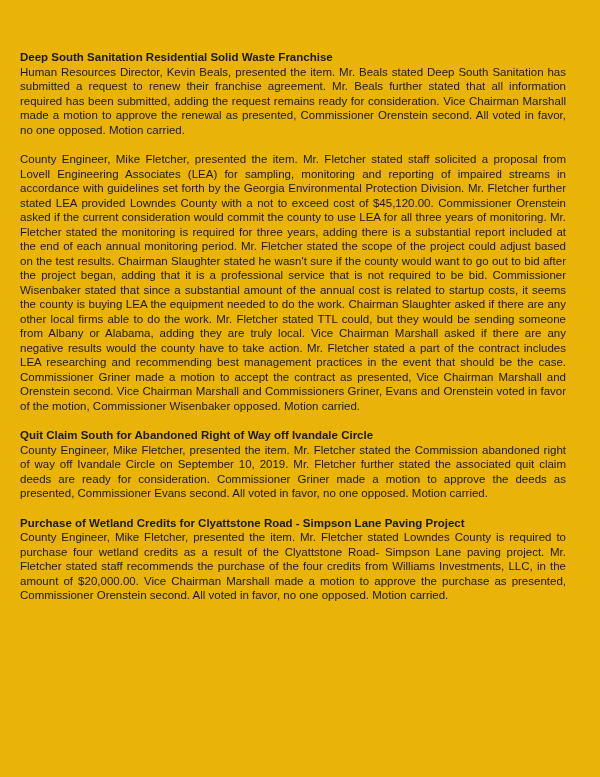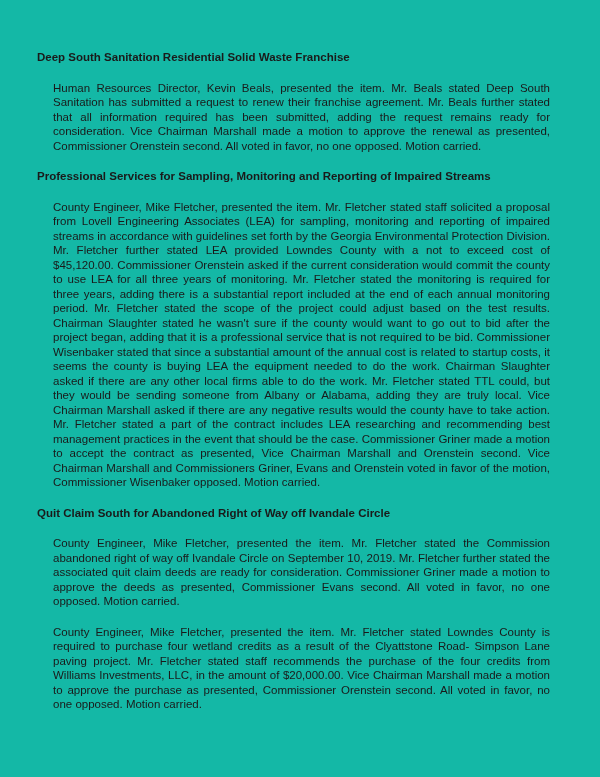--- a/index.html
+++ b/index.html
@@ -11,61 +11,61 @@
     width: 600px;
     height: 777px;
     font-family: "Liberation Sans", sans-serif;
     color: #1a1a1a;
     -webkit-font-smoothing: antialiased;
   }
   .page {
     box-sizing: border-box;
     width: 600px;
     height: 777px;
-    background: #14b8a6;
-    padding: 50px 34px 30px 37px;
+    background: #eab308;
+    padding: 50px 34px 30px 20px;
     overflow: hidden;
   }
   .section {
     margin: 0 0 15px 0;
   }
   .section-heading {
     font-size: 11.5px;
     font-weight: bold;
     line-height: 14.5px;
     margin: 0;
     padding: 0;
     text-align: left;
   }
   .section-body {
     font-size: 11.5px;
     font-weight: normal;
     line-height: 14.5px;
-    margin: 16px;
+    margin: 0;
     padding: 0;
     text-align: justify;
   }
 </style>
 </head>
 <body>
 
 <div class="page">
 
   <div class="section">
     <h2 class="section-heading">Deep South Sanitation Residential Solid Waste Franchise</h2>
     <p class="section-body">Human Resources Director, Kevin Beals, presented the item.  Mr. Beals stated Deep South Sanitation has submitted a request to renew their franchise agreement.  Mr. Beals further stated that all information required has been submitted, adding the request remains ready for consideration.  Vice Chairman Marshall made a motion to approve the renewal as presented, Commissioner Orenstein second.  All voted in favor, no one opposed.  Motion carried.</p>
   </div>
 
   <div class="section">
-    <h2 class="section-heading">Professional Services for Sampling, Monitoring and Reporting of Impaired Streams</h2>
     <p class="section-body">County Engineer, Mike Fletcher, presented the item.  Mr. Fletcher stated staff solicited a proposal from Lovell Engineering Associates (LEA) for sampling, monitoring and reporting of impaired streams in accordance with guidelines set forth by the Georgia Environmental Protection Division.  Mr. Fletcher further stated LEA provided Lowndes County with a not to exceed cost of $45,120.00. Commissioner Orenstein asked if the current consideration would commit the county to use LEA for all three years of monitoring.  Mr. Fletcher stated the monitoring is required for three years, adding there is a substantial report included at the end of each annual monitoring period.  Mr. Fletcher stated the scope of the project could adjust based on the test results.  Chairman Slaughter stated he wasn't sure if the county would want to go out to bid after the project began, adding that it is a professional service that is not required to be bid.  Commissioner Wisenbaker stated that since a substantial amount of the annual cost is related to startup costs, it seems the county is buying LEA the equipment needed to do the work.  Chairman Slaughter asked if there are any other local firms able to do the work.  Mr. Fletcher stated TTL could, but they would be sending someone from Albany or Alabama, adding they are truly local.  Vice Chairman Marshall asked if there are any negative results would the county have to take action.  Mr. Fletcher stated a part of the contract includes LEA researching and recommending best management practices in the event that should be the case.  Commissioner Griner made a motion to accept the contract as presented, Vice Chairman Marshall and Orenstein second.  Vice Chairman Marshall and Commissioners Griner, Evans and Orenstein voted in favor of the motion, Commissioner Wisenbaker opposed.  Motion carried.</p>
   </div>
 
   <div class="section">
     <h2 class="section-heading">Quit Claim South for Abandoned Right of Way off Ivandale Circle</h2>
     <p class="section-body">County Engineer, Mike Fletcher, presented the item.  Mr. Fletcher stated the Commission abandoned right of way off Ivandale Circle on September 10, 2019.  Mr. Fletcher further stated the associated quit claim deeds are ready for consideration.  Commissioner Griner made a motion to approve the deeds as presented, Commissioner Evans second.  All voted in favor, no one opposed.  Motion carried.</p>
   </div>
 
   <div class="section">
+    <h2 class="section-heading">Purchase of Wetland Credits for Clyattstone Road - Simpson Lane Paving Project</h2>
     <p class="section-body">County Engineer, Mike Fletcher, presented the item.  Mr. Fletcher stated Lowndes County is required to purchase four wetland credits as a result of the Clyattstone Road- Simpson Lane paving project. Mr. Fletcher stated staff recommends the purchase of the four credits from Williams Investments, LLC, in the amount of $20,000.00.  Vice Chairman Marshall made a motion to approve the purchase as presented, Commissioner Orenstein second.  All voted in favor, no one opposed.  Motion carried.</p>
   </div>
 
 </div>
 
 </body></html>

